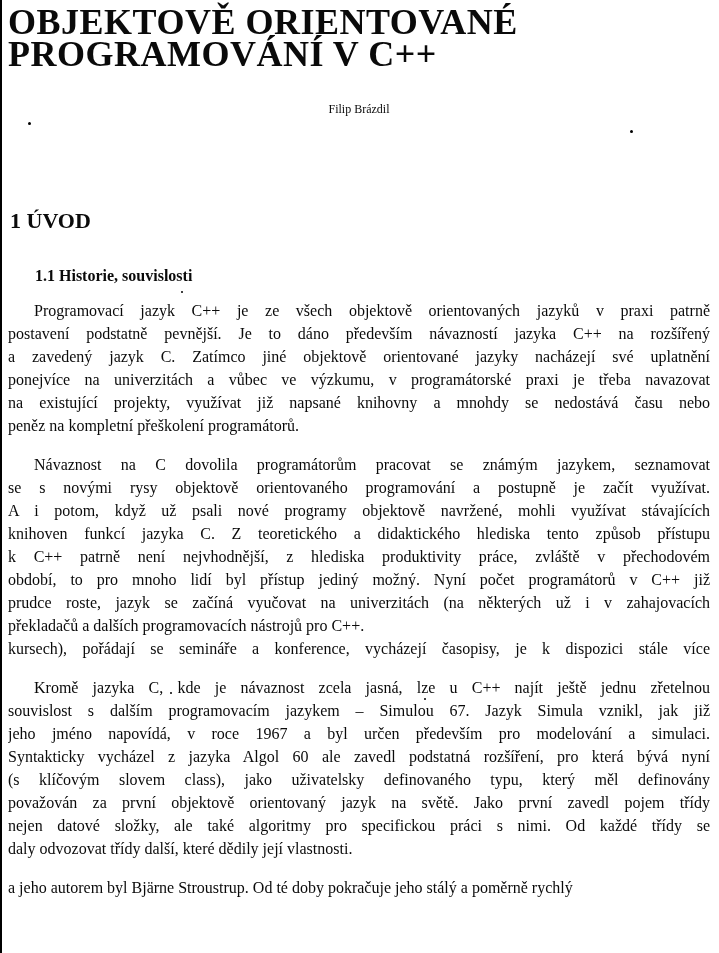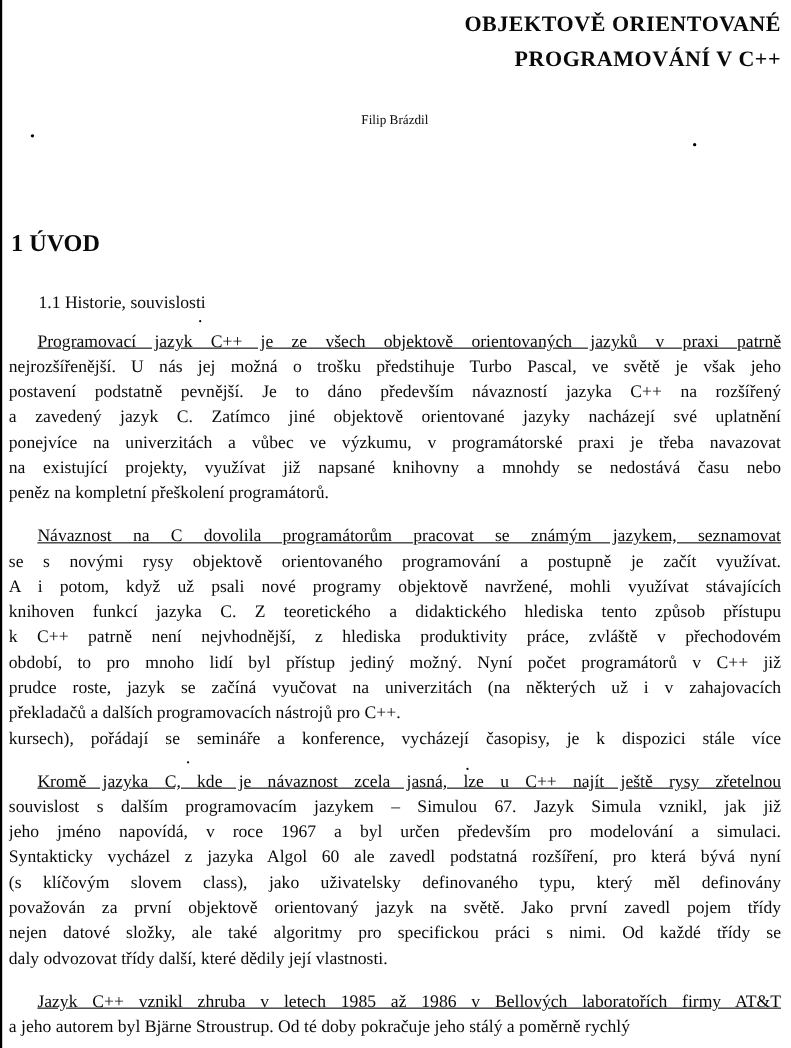--- a/index.html
+++ b/index.html
@@ -21,22 +21,22 @@
   .left-edge {
     position: absolute;
     left: 0;
     top: 0;
     width: 2px;
     height: 953px;
     background: #000;
   }
   .title {
     margin: 6px 0 0 0;
-    text-align: right;
-    font-size: 20px;
+    text-align: left;
+    font-size: 36px;
     line-height: 32px;
     font-weight: bold;
     letter-spacing: 0.5px;
   }
   .title-line { display: block; }
   .author {
     margin-top: 30px;
     text-align: center;
     font-size: 12px;
     line-height: 19px;
@@ -44,21 +44,21 @@
   .section {
     margin: 92px 0 0 2px;
     font-size: 22px;
     line-height: 20px;
     font-weight: bold;
   }
   .subsection {
     margin: 36px 0 0 27px;
     font-size: 16px;
     line-height: 18px;
-    font-weight: normal;
+    font-weight: bold;
   }
   .body-text {
     margin-top: 14px;
     font-size: 16px;
   }
   .paragraph {
     margin: 0 0 16px 0;
   }
   .line {
     line-height: 23px;
@@ -66,21 +66,20 @@
     white-space: nowrap;
     text-align: justify;
     text-align-last: justify;
     overflow: hidden;
   }
   .line.last {
     text-align-last: left;
   }
   .line.first {
     text-indent: 26px;
-    text-decoration: underline;
   }
   .speck {
     position: absolute;
     background: #000;
     border-radius: 50%;
   }
   .speck-1 { left: 28px;  top: 122px; width: 3px; height: 3px; }
   .speck-2 { left: 630px; top: 130px; width: 3px; height: 3px; }
   .speck-3 { left: 181px; top: 291px; width: 2px; height: 2px; }
   .speck-4 { left: 170px; top: 692px; width: 2px; height: 2px; }
@@ -99,50 +98,48 @@
 
   <div class="author">Filip Brázdil</div>
 
   <h2 class="section">1 ÚVOD</h2>
 
   <h3 class="subsection">1.1 Historie, souvislosti</h3>
 
   <div class="body-text">
     <div class="paragraph">
         <div class="line first">Programovací jazyk C++ je ze všech objektově orientovaných jazyků v praxi patrně</div>
-        <div class="line">nejrozšířenější. U nás jej možná o trošku předstihuje Turbo Pascal, ve světě je však jeho</div>
         <div class="line">postavení podstatně pevnější. Je to dáno především návazností jazyka C++ na rozšířený</div>
         <div class="line">a zavedený jazyk C. Zatímco jiné objektově orientované jazyky nacházejí své uplatnění</div>
         <div class="line">ponejvíce na univerzitách a vůbec ve výzkumu, v programátorské praxi je třeba navazovat</div>
         <div class="line">na existující projekty, využívat již napsané knihovny a mnohdy se nedostává času nebo</div>
         <div class="line last">peněz na kompletní přeškolení programátorů.</div>
       </div>
     <div class="paragraph">
         <div class="line first">Návaznost na C dovolila programátorům pracovat se známým jazykem, seznamovat</div>
         <div class="line">se s novými rysy objektově orientovaného programování a postupně je začít využívat.</div>
         <div class="line">A i potom, když už psali nové programy objektově navržené, mohli využívat stávajících</div>
         <div class="line">knihoven funkcí jazyka C. Z teoretického a didaktického hlediska tento způsob přístupu</div>
         <div class="line">k C++ patrně není nejvhodnější, z hlediska produktivity práce, zvláště v přechodovém</div>
         <div class="line">období, to pro mnoho lidí byl přístup jediný možný. Nyní počet programátorů v C++ již</div>
         <div class="line">prudce roste, jazyk se začíná vyučovat na univerzitách (na některých už i v zahajovacích</div>
         <div class="line last">překladačů a dalších programovacích nástrojů pro C++.</div>
         <div class="line">kursech), pořádají se semináře a konference, vycházejí časopisy, je k dispozici stále více</div>
       </div>
     <div class="paragraph">
-        <div class="line first">Kromě jazyka C, kde je návaznost zcela jasná, lze u C++ najít ještě rysy zřetelnou</div>
+        <div class="line first">Kromě jazyka C, kde je návaznost zcela jasná, lze u C++ najít ještě jednu zřetelnou</div>
         <div class="line">souvislost s dalším programovacím jazykem – Simulou 67. Jazyk Simula vznikl, jak již</div>
         <div class="line">jeho jméno napovídá, v roce 1967 a byl určen především pro modelování a simulaci.</div>
         <div class="line">Syntakticky vycházel z jazyka Algol 60 ale zavedl podstatná rozšíření, pro která bývá nyní</div>
         <div class="line">(s klíčovým slovem class), jako uživatelsky definovaného typu, který měl definovány</div>
         <div class="line">považován za první objektově orientovaný jazyk na světě. Jako první zavedl pojem třídy</div>
         <div class="line">nejen datové složky, ale také algoritmy pro specifickou práci s nimi. Od každé třídy se</div>
         <div class="line last">daly odvozovat třídy další, které dědily její vlastnosti.</div>
       </div>
     <div class="paragraph">
-        <div class="line first">Jazyk C++ vznikl zhruba v letech 1985 až 1986 v Bellových laboratořích firmy AT&amp;T</div>
         <div class="line last">a jeho autorem byl Bjärne Stroustrup. Od té doby pokračuje jeho stálý a poměrně rychlý</div>
       </div>
   </div>
 
   <div class="speck speck-1"></div>
   <div class="speck speck-2"></div>
   <div class="speck speck-3"></div>
   <div class="speck speck-4"></div>
   <div class="speck speck-5"></div>
 </div>

